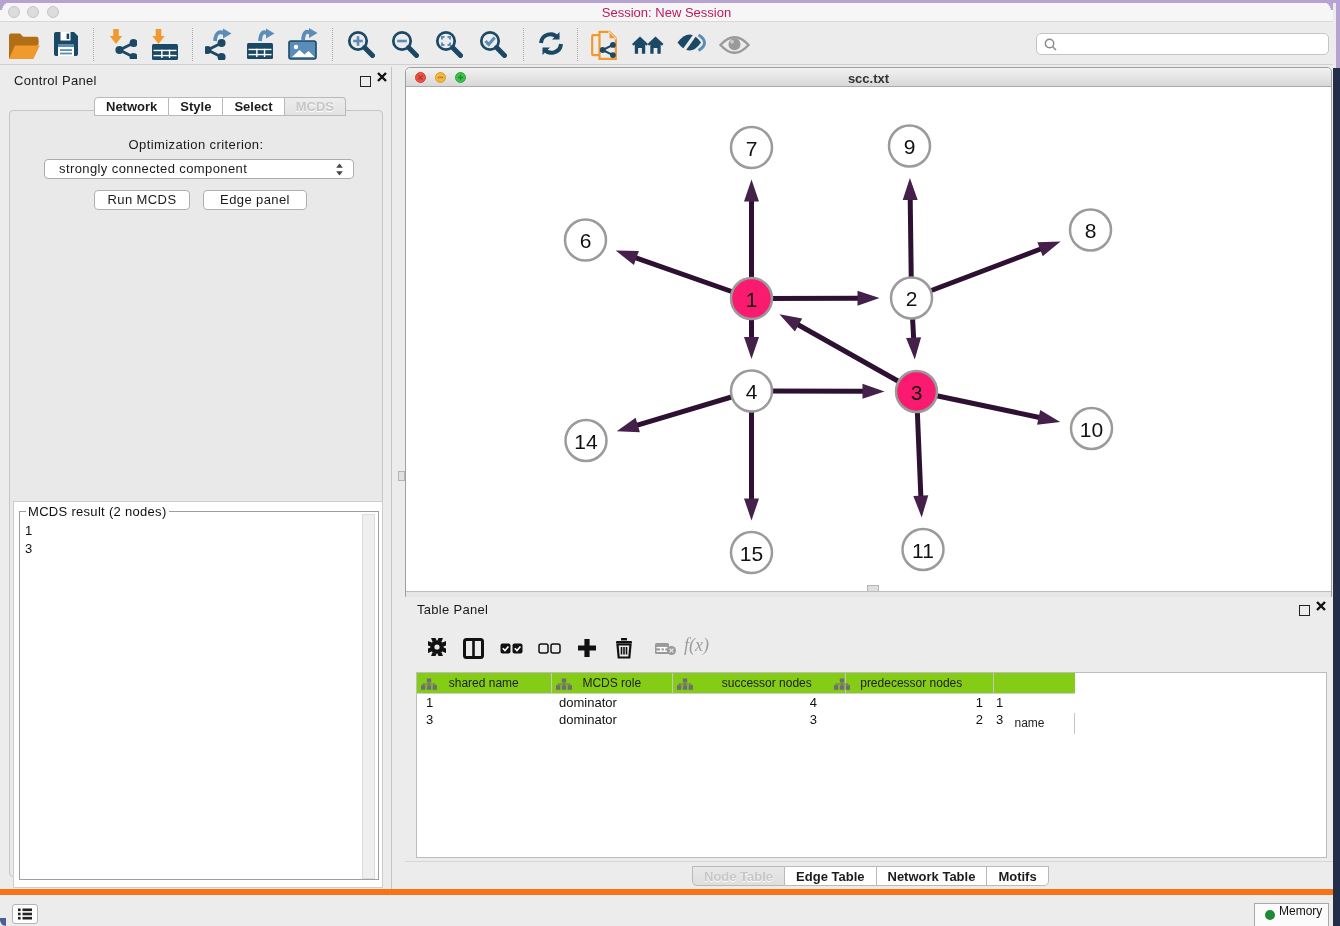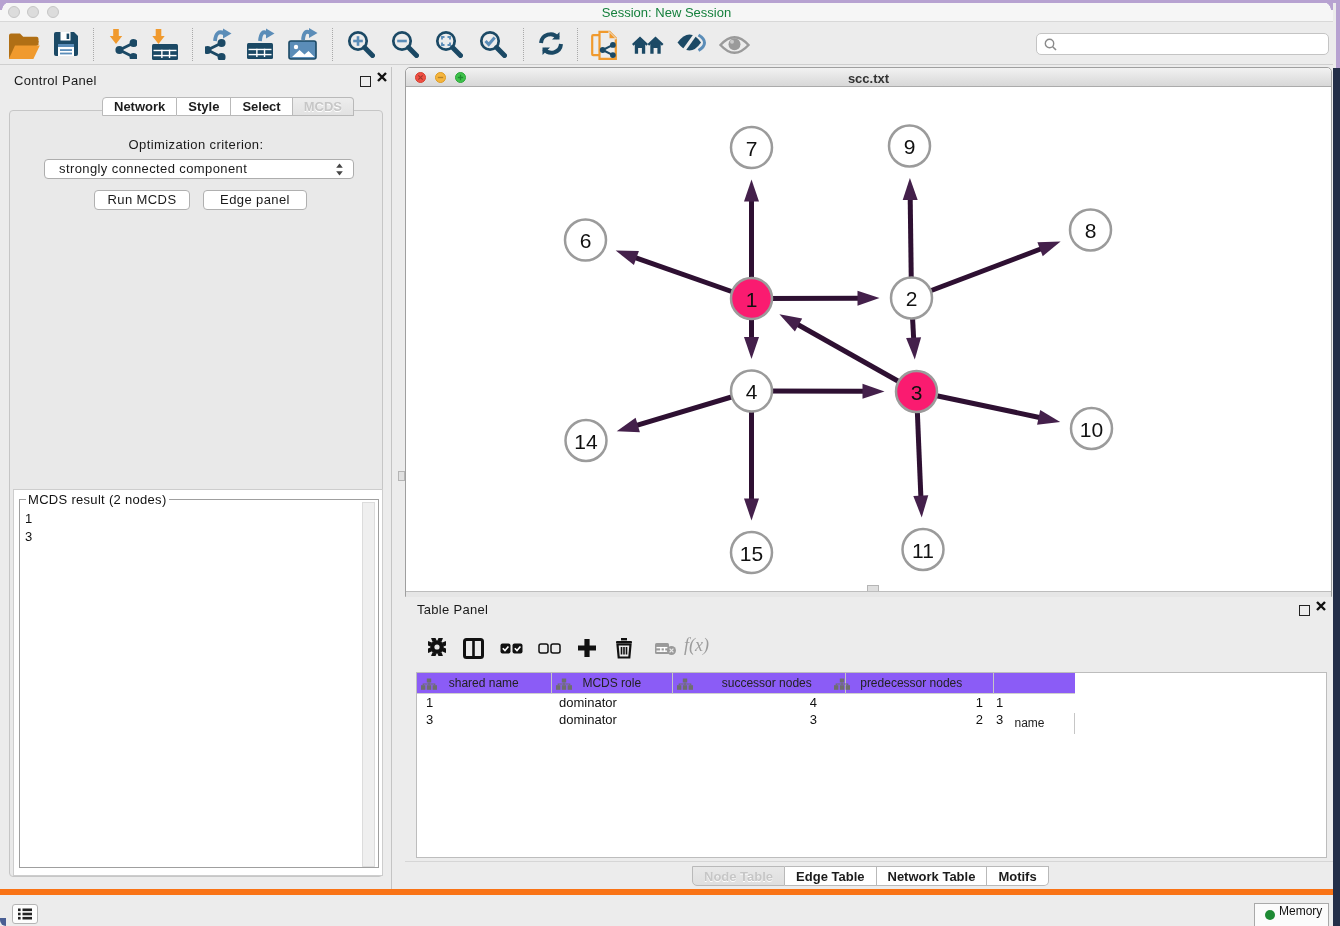--- a/index.html
+++ b/index.html
@@ -3,21 +3,21 @@
 <meta charset="utf-8">
 <style>
 * { margin:0; padding:0; box-sizing:border-box; }
 html,body { width:1340px; height:926px; overflow:hidden; }
 body { font-family:"Liberation Sans", sans-serif; background:#ececec; position:relative; }
 .abs { position:absolute; }
 
 
 #titlebar { left:0; top:0; width:1333px; height:22px; background:#f6f6f6; border-bottom:1px solid #d8d8d8; }
 .tl { position:absolute; top:6px; width:12px; height:12px; border-radius:50%; background:#dcdcdc; border:1px solid #c6c6c6; }
-#title { width:100%; text-align:center; top:5px; font-size:13px; color:#15803d; }
+#title { width:100%; text-align:center; top:5px; font-size:13px; color:#be185d; }
 
 
 #toolbar { left:0; top:23px; width:1333px; height:42px; background:#ececec; border-bottom:1px solid #cfcfcf; }
 .sep { position:absolute; top:5px; height:33px; width:0; border-left:1px dotted #a9a9a9; }
 #searchbox { left:1036px; top:33px; width:293px; height:22px; background:#fff; border:1px solid #c4c4c4; border-radius:5px; }
 .ticon { position:absolute; }
 
 
 #cpanel { left:0; top:67px; width:392px; height:822px; background:#ececec; border-right:1px solid #c4c4c4; }
 #cp-title { left:14px; top:6px; font-size:13px; color:#1a1a1a; letter-spacing:0.3px; }
@@ -25,38 +25,38 @@
 .ttl-x { position:absolute; font-size:13px; font-weight:bold; color:#111; }
 .tabrow { position:absolute; display:flex; }
 .tab { height:19px; background:#fff; border:1px solid #b9b9b9; border-left:none; font-size:13px; font-weight:bold; color:#1c1c1c; text-align:center; line-height:18px; padding:0 11px; }
 .tab.first { border-left:1px solid #b9b9b9; border-top-left-radius:4px; }
 .tab.last { border-top-right-radius:4px; }
 .tab.sel { background:linear-gradient(#ededed,#e2e2e2); color:#c6c6c6; text-shadow:0 1px 0 #fff; }
 #cp-box { left:9px; top:43px; width:374px; height:767px; border:1px solid #c6c6c6; border-radius:4px; background:#e9e9e9; }
 #optlabel { top:70px; width:392px; text-align:center; font-size:13px; color:#1a1a1a; letter-spacing:0.4px; }
 #dropdown { left:44px; top:92px; width:310px; height:20px; background:#fff; border:1px solid #adadad; border-radius:4px; font-size:13px; color:#1a1a1a; line-height:18px; padding-left:14px; letter-spacing:0.4px; }
 .btn { position:absolute; height:20px; background:#fff; border:1px solid #b0b0b0; border-radius:4px; font-size:13px; color:#1a1a1a; text-align:center; line-height:18px; letter-spacing:0.4px; }
-#resultbox { left:13px; top:422px; width:370px; height:387px; background:#fff; border:1px solid #cdcdcd; }
+#resultbox { left:13px; top:434px; width:370px; height:387px; background:#fff; border:1px solid #cdcdcd; }
 #fieldset { left:5px; top:9px; width:360px; height:369px; border:1px solid #9f9f9f; }
 #fieldlabel { left:6px; top:-8px; background:#fff; font-size:13px; color:#111; padding:0 2px; letter-spacing:0.3px; }
 #fs-scroll { right:3px; top:2px; width:13px; height:365px; background:#efefef; border:1px solid #dcdcdc; }
 
 
 #sccwin { left:405px; top:67px; width:927px; height:530px; background:#fff; border:1px solid #9f9f9f; border-radius:5px 5px 0 0; }
 #scc-titlebar { left:0; top:0; width:925px; height:19px; background:linear-gradient(#f2f2f2,#d8d8d8); border-bottom:1px solid #ababab; border-radius:5px 5px 0 0; }
 .mac { position:absolute; top:4px; width:11px; height:11px; border-radius:50%; }
 #scc-title { width:100%; text-align:center; top:3px; font-size:13px; font-weight:bold; color:#333; }
 #scc-bottom { left:0; top:523px; width:925px; height:6px; background:#e6e6e6; border-top:1px solid #bdbdbd; }
 #handle1 { left:461px; top:517px; width:12px; height:8px; background:#dfdfdf; border:1px solid #b5b5b5; }
 
 
 #tpanel { left:405px; top:597px; width:928px; height:292px; background:#ececec; }
 #tp-title { left:12px; top:5px; font-size:13px; color:#1a1a1a; letter-spacing:0.3px; }
 #tablebox { left:11px; top:75px; width:911px; height:186px; background:#fff; border:1px solid #bdbdbd; }
-#thead { left:0; top:0; width:658px; height:21px; background:#8b5cf6; border-bottom:1px solid #cfcfcf; }
+#thead { left:0; top:0; width:658px; height:21px; background:#84cc16; border-bottom:1px solid #cfcfcf; }
 .hcell { position:absolute; top:0; height:21px; border-right:1px solid #c6c6c6; font-size:12px; color:#222; text-align:center; line-height:21px; }
 .trow { position:absolute; font-size:13px; color:#111; }
 #tabline { left:0; top:264px; width:928px; height:1px; background:#d6d6d6; }
 #tabs2 { position:absolute; top:269px; left:287px; display:flex;align-items:center; }
 .tab2 { height:20px; background:#fff; border:1px solid #b9b9b9; border-left:none; font-size:13px; font-weight:bold; color:#1c1c1c; text-align:center; line-height:19px; padding:0 11px; }
 .tab2.first { border-left:1px solid #b9b9b9; border-bottom-left-radius:5px; }
 .tab2.last { border-bottom-right-radius:5px; }
 .tab2.sel { background:linear-gradient(#e8e8e8,#dfdfdf); color:#c6c6c6; text-shadow:0 1px 0 #fff; }
 
 
@@ -203,21 +203,21 @@
     </svg>
   </div>
 
   <div class="abs" id="cpanel">
     <div class="abs" id="cp-title">Control Panel</div>
     <div class="ttl-sq" style="left:360px; top:9px;"></div>
     <div class="ttl-x" style="left:376px; top:4px;"><svg width="12" height="12" viewBox="0 0 12 12">
         <path d="M2 2 L10 10 M10 2 L2 10" stroke="#111" stroke-width="2.4"></path>
       </svg></div>
     <div class="abs" id="cp-box"></div>
-    <div class="tabrow" style="left:92px; top:30px;padding-left:10px;">
+    <div class="tabrow" style="left:84px; top:30px;padding-left:10px;">
       <div class="tab first">Network</div>
       <div class="tab">Style</div>
       <div class="tab">Select</div>
       <div class="tab sel last">MCDS</div>
     </div>
     <div class="abs" id="optlabel">Optimization criterion:</div>
     <div class="abs" id="dropdown">strongly connected component
       <svg width="9" height="13" style="position:absolute;right:9px;top:3px;" viewBox="0 0 9 13">
         <path d="M4.5 0.5 L7.8 4.8 L1.2 4.8 Z" fill="#444"></path>
         <path d="M4.5 12.5 L7.8 8.2 L1.2 8.2 Z" fill="#444"></path>

